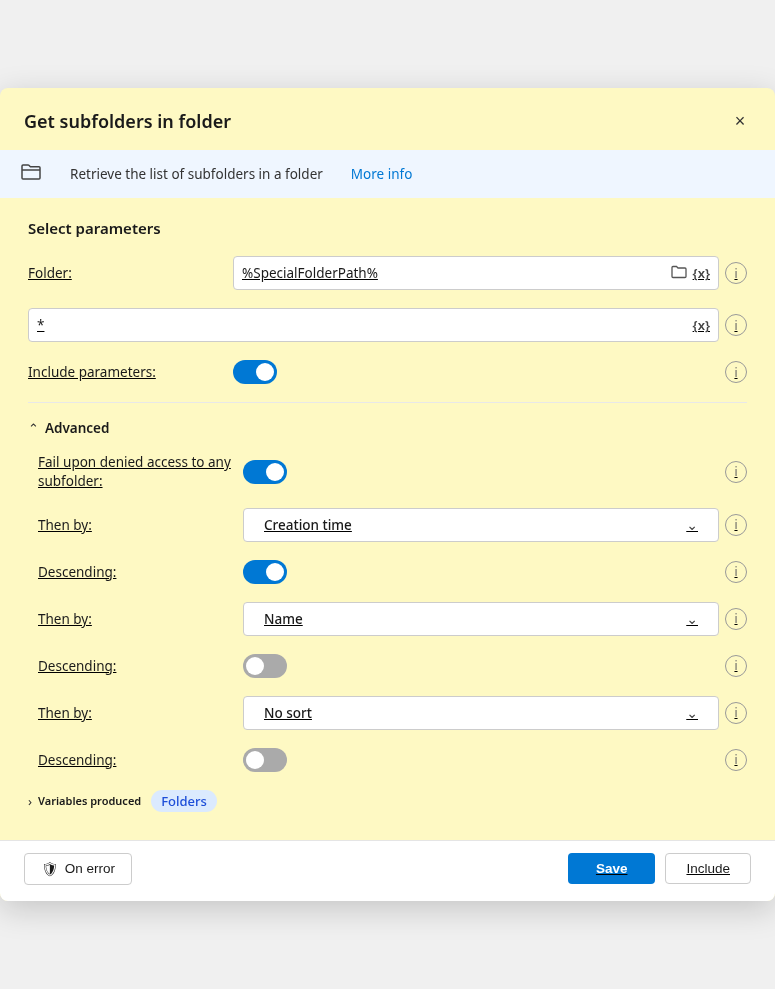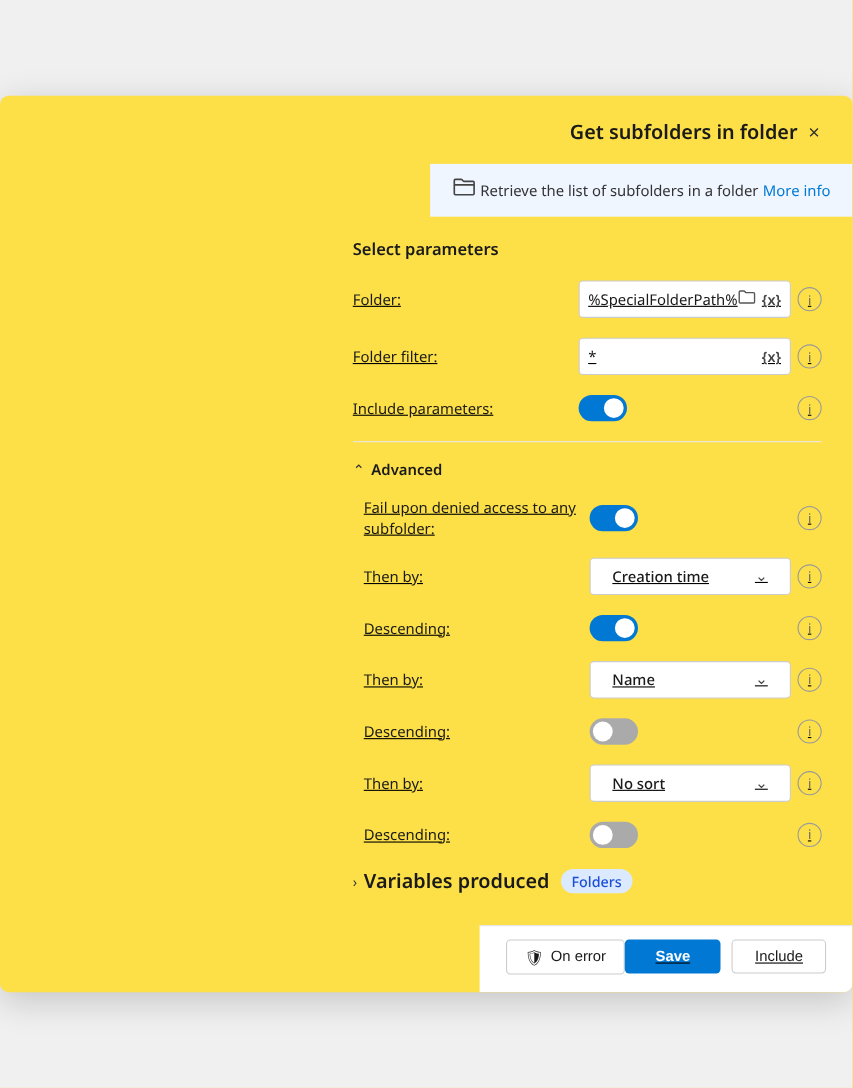--- a/index.html
+++ b/index.html
@@ -6,27 +6,26 @@
     body {
       font-family: 'Segoe UI', system-ui, sans-serif;
       background: #f0f0f0;
       display: flex;
       justify-content: center;
       align-items: center;
       min-height: 100vh;
     }
     .dialog {
       width: 775px;
-      background: #fde047;
+      background: #fef9c3;
       border-radius: 8px;
       box-shadow: 0 8px 32px rgba(0,0,0,0.18);
       overflow: hidden;
       display: flex;
       flex-direction: column;
-      align-items: flex-end;
     }
     
     .title-bar {
       display: flex;
       align-items: center;
       justify-content: space-between;
       padding: 18px 20px 14px 24px;
       border-bottom: none;
     }
     .title-bar-title {
@@ -47,21 +46,21 @@
       font-size: 18px;
       color: #333;
     }
 
     
     .info-banner {
       background: #eff6ff;
       padding: 12px 20px;
       display: flex;
       align-items: center;
-      gap: 4px;
+      gap: 28px;
       font-size: 13.5px;
       color: #333;
     }
     .info-banner-icon {
       font-size: 18px;
       color: #555;
       flex-shrink: 0;
     }
     .info-banner a {
       color: #0078d4;
@@ -206,21 +205,21 @@
       margin-top: 8px;
       margin-bottom: 12px;
     }
     .variables-header {
       display: flex;
       align-items: center;
       gap: 6px;
       cursor: pointer;
     }
     .variables-label {
-      font-size: 18px;
+      font-size: 11px;
       font-weight: 600;
       color: #1a1a1a;
     }
     .badge {
       background: #dbeafe;
       color: #1d4ed8;
       border-radius: 12px;
       padding: 2px 10px;
       font-size: 13px;
       font-weight: 500;
@@ -310,21 +309,20 @@
                 </svg>
             </span>
             <span style="font-size:13px;font-weight:600;color:#444;">{x}</span>
           </div>
         </div>
         <div class="info-icon">i</div>
       </div>
     </div>
 
     <div class="form-row">
-      <span class="form-label">Folder filter:</span>
       <div class="form-control">
         <div class="text-input">
           <span>*</span>
           <div class="text-input-icons">
             <span style="font-size:13px;font-weight:600;color:#444;">{x}</span>
           </div>
         </div>
         <div class="info-icon">i</div>
       </div>
     </div>

